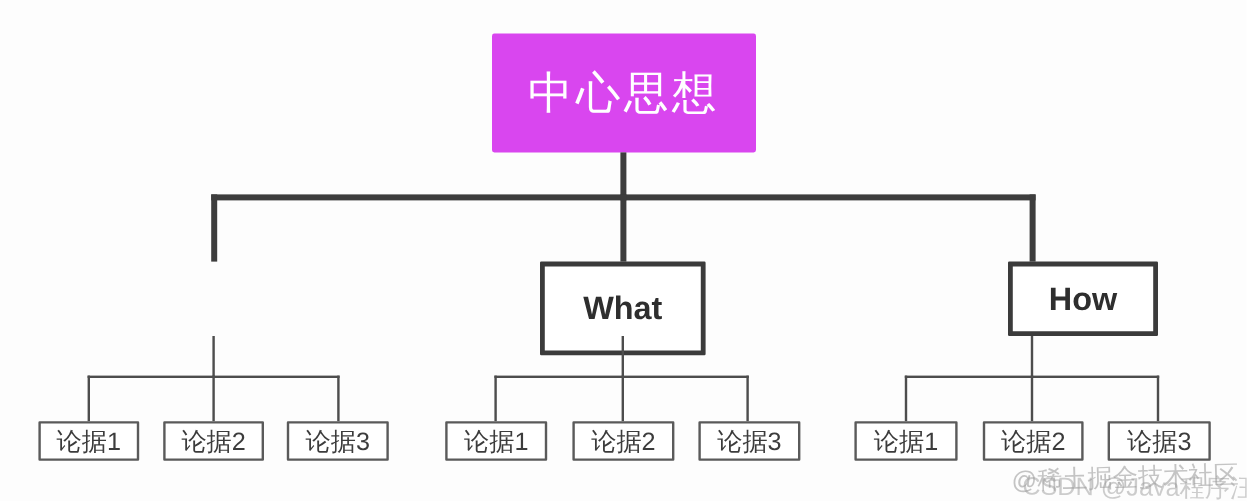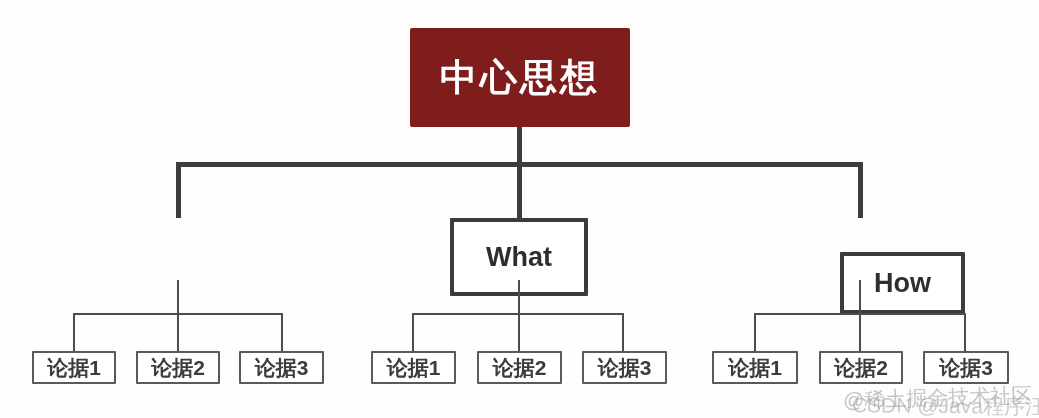--- a/index.html
+++ b/index.html
@@ -17,40 +17,40 @@
   }
   .node {
     position: absolute;
     display: flex;
     align-items: center;
     justify-content: center;
     box-sizing: border-box;
     background: #ffffff;
   }
   .node-root {
-    background: #7f1d1d;
+    background: #d946ef;
     color: #ffffff;
     font-size: 37px;
-    font-weight: bold;
+    font-weight: normal;
     letter-spacing: 3px;
     border-radius: 2px;
     text-align: right;
   }
   .node-l1 {
     border: 4px solid #3b3b3b;
     color: #2e2e2e;
     font-size: 27px;
     font-weight: bold;
     border-radius: 1px;
   }
   .node-l2 {
     border: 2px solid #5a5a5a;
     color: #3c3c3c;
     font-size: 21px;
-    font-weight: bold;
+    font-weight: normal;
     border-radius: 1px;
   }
   .conn {
     position: absolute;
     background: #3d3d3d;
   }
   .conn-thin {
     background: #4d4d4d;
   }
   .watermark {
@@ -83,21 +83,21 @@
 
   <div class="conn" style="left:517px; top:127px; width:5px; height:40px;"></div>
   <div class="conn" style="left:176px; top:162px; width:687px; height:5px;"></div>
   <div class="conn" style="left:176px; top:162px; width:5px; height:56px;"></div>
   <div class="conn" style="left:517px; top:162px; width:5px; height:56px;"></div>
   <div class="conn" style="left:858px; top:162px; width:5px; height:56px;"></div>
 
   <div class="node node-l1" style="left:450px; top:218px; width:138px; height:78px;">
     <span>What</span>
   </div>
-  <div class="node node-l1" style="left:840px; top:218px; width:125px; height:62px;margin-top:34px;">
+  <div class="node node-l1" style="left:840px; top:218px; width:125px; height:62px;">
     <span>How</span>
   </div>
 
   <div class="conn conn-thin" style="left:177px; top:280px; width:2px; height:34px;"></div>
   <div class="conn conn-thin" style="left:73px; top:313px; width:210px; height:2px;"></div>
   <div class="conn conn-thin" style="left:73px; top:313px; width:2px; height:38px;"></div>
   <div class="conn conn-thin" style="left:177px; top:313px; width:2px; height:38px;"></div>
   <div class="conn conn-thin" style="left:281px; top:313px; width:2px; height:38px;"></div>
 
   <div class="conn conn-thin" style="left:518px; top:280px; width:2px; height:34px;"></div>

